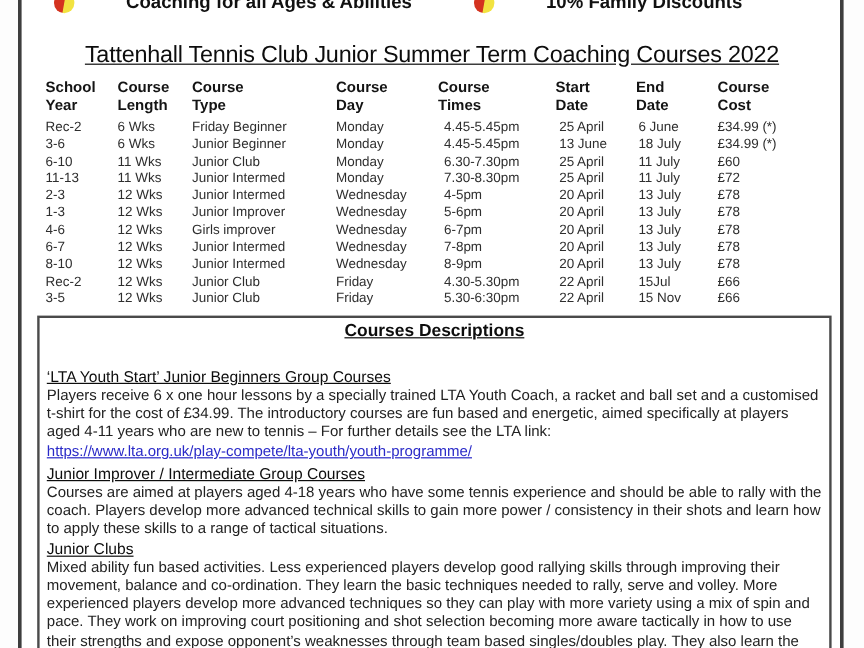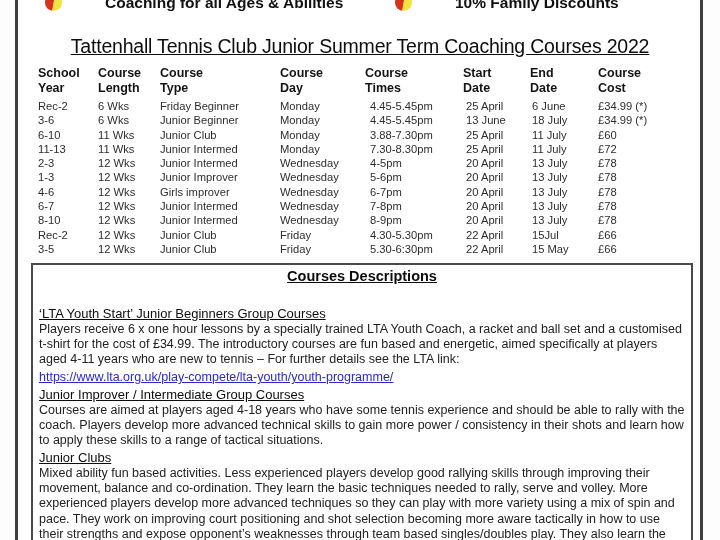--- a/index.html
+++ b/index.html
@@ -106,21 +106,21 @@
           <td>4.45-5.45pm</td>
           <td>13 June</td>
           <td>18 July</td>
           <td>£34.99 (*)</td>
         </tr>
         <tr>
           <td>6-10</td>
           <td>11 Wks</td>
           <td>Junior Club</td>
           <td>Monday</td>
-          <td>3.88-7.30pm</td>
+          <td>6.30-7.30pm</td>
           <td>25 April</td>
           <td>11 July</td>
           <td>£60</td>
         </tr>
         <tr>
           <td>11-13</td>
           <td>11 Wks</td>
           <td>Junior Intermed</td>
           <td>Monday</td>
           <td>7.30-8.30pm</td>
@@ -188,21 +188,21 @@
           <td>15Jul</td>
           <td>£66</td>
         </tr>
         <tr>
           <td>3-5</td>
           <td>12 Wks</td>
           <td>Junior Club</td>
           <td>Friday</td>
           <td>5.30-6:30pm</td>
           <td>22 April</td>
-          <td>15 May</td>
+          <td>15 Nov</td>
           <td>£66</td>
         </tr>
       </tbody>
   </table>
 </div>
 
 <div class="desc-box">
   <div class="desc-title">Courses Descriptions</div>
 
   <div class="sec-head">‘LTA Youth Start’ Junior Beginners Group Courses</div>

